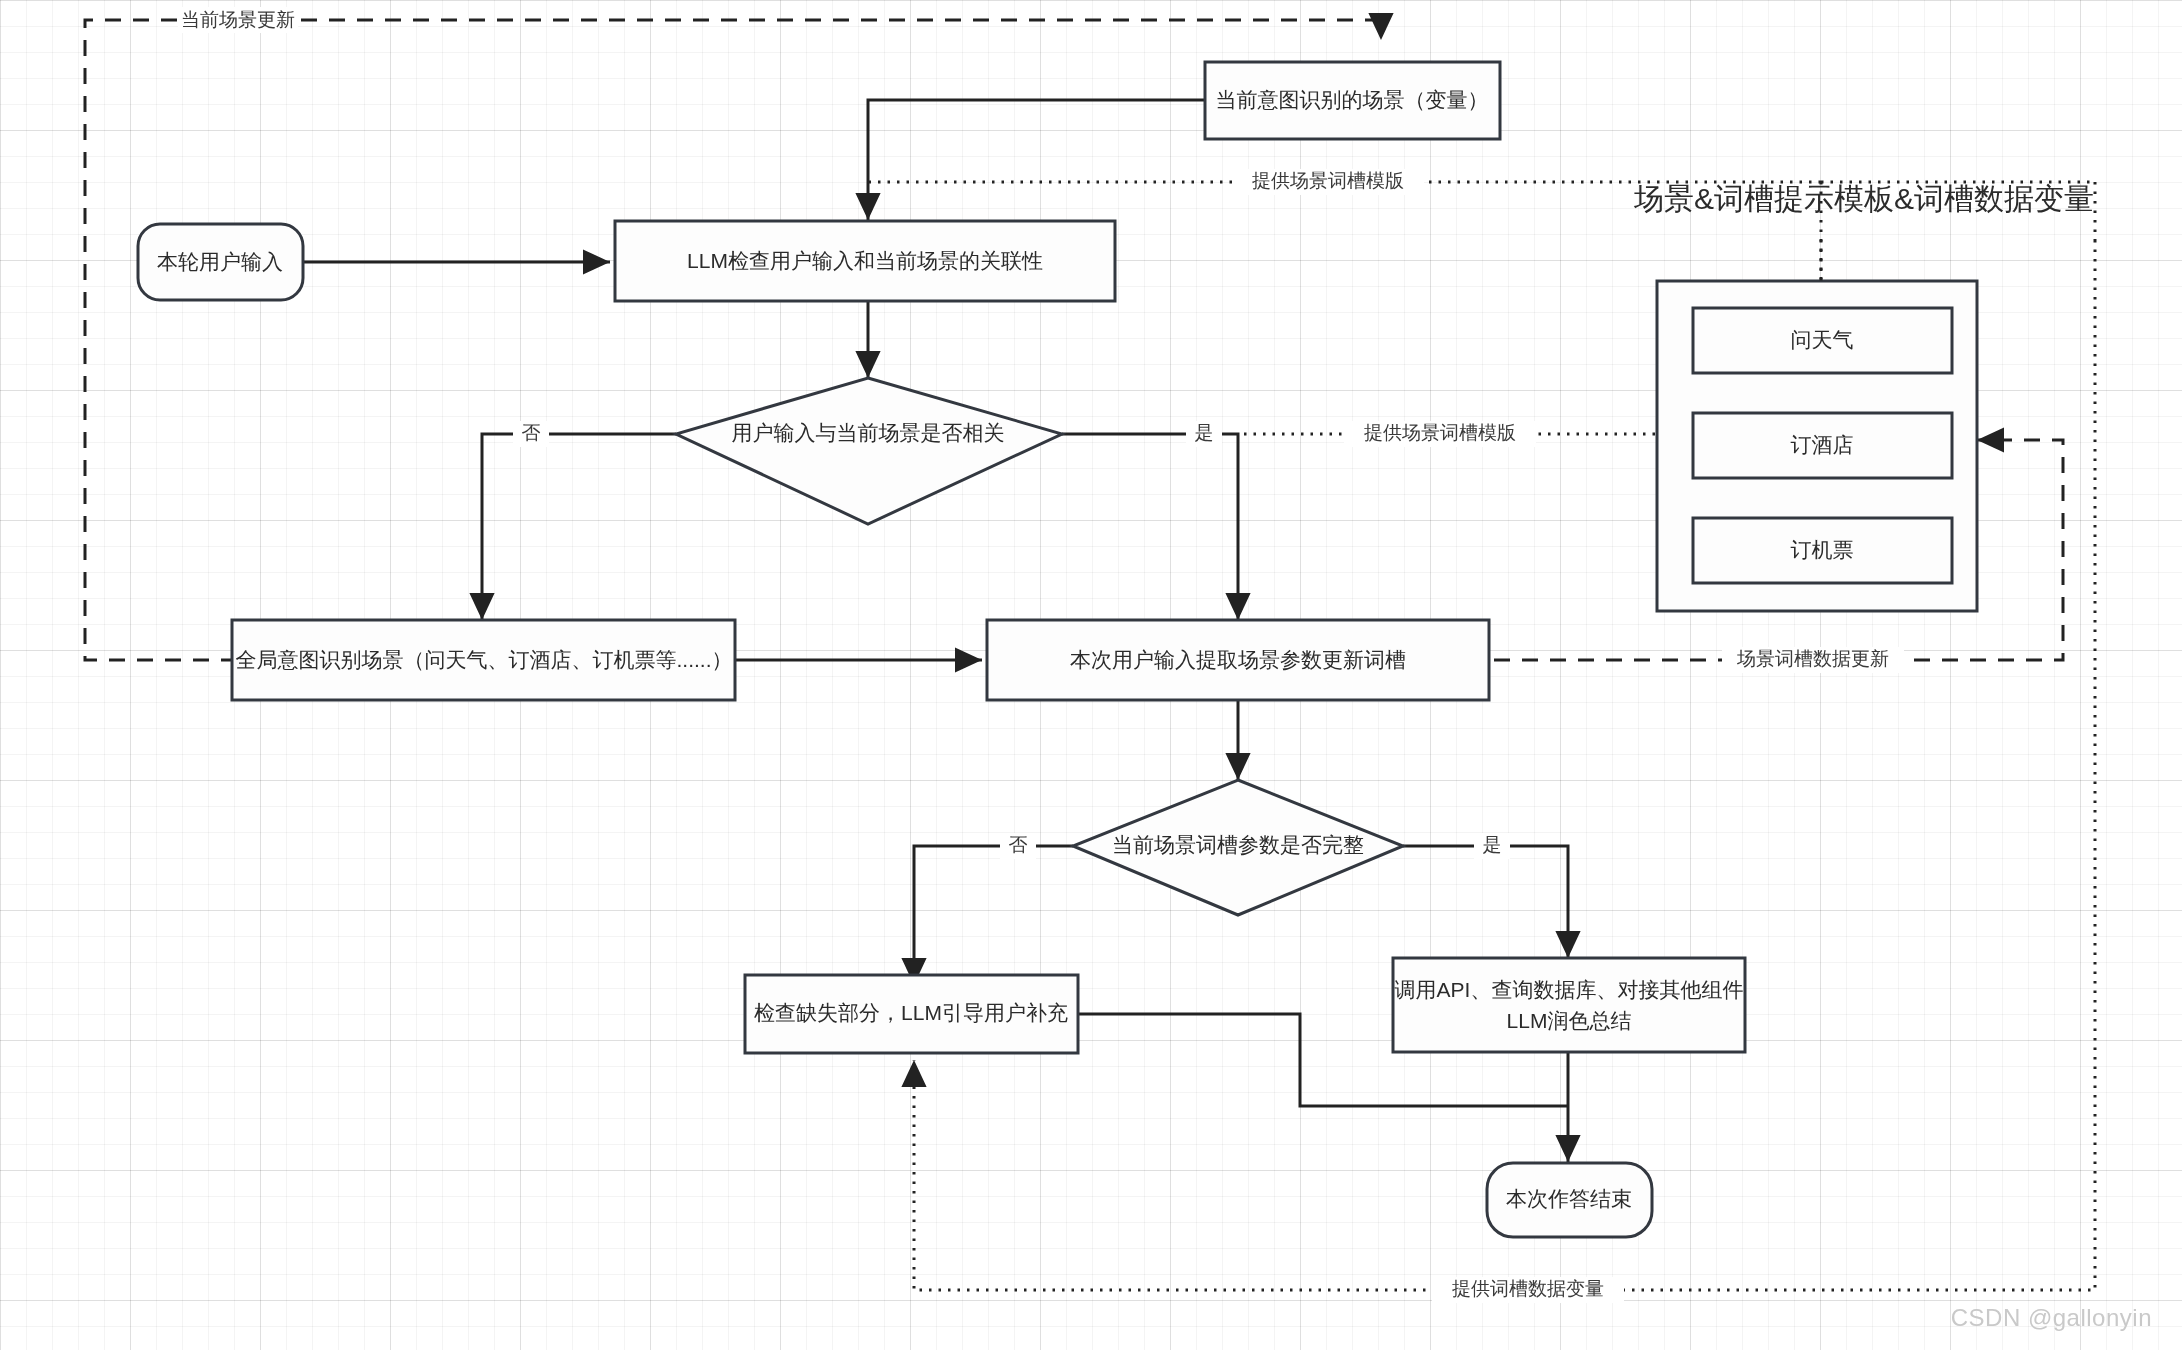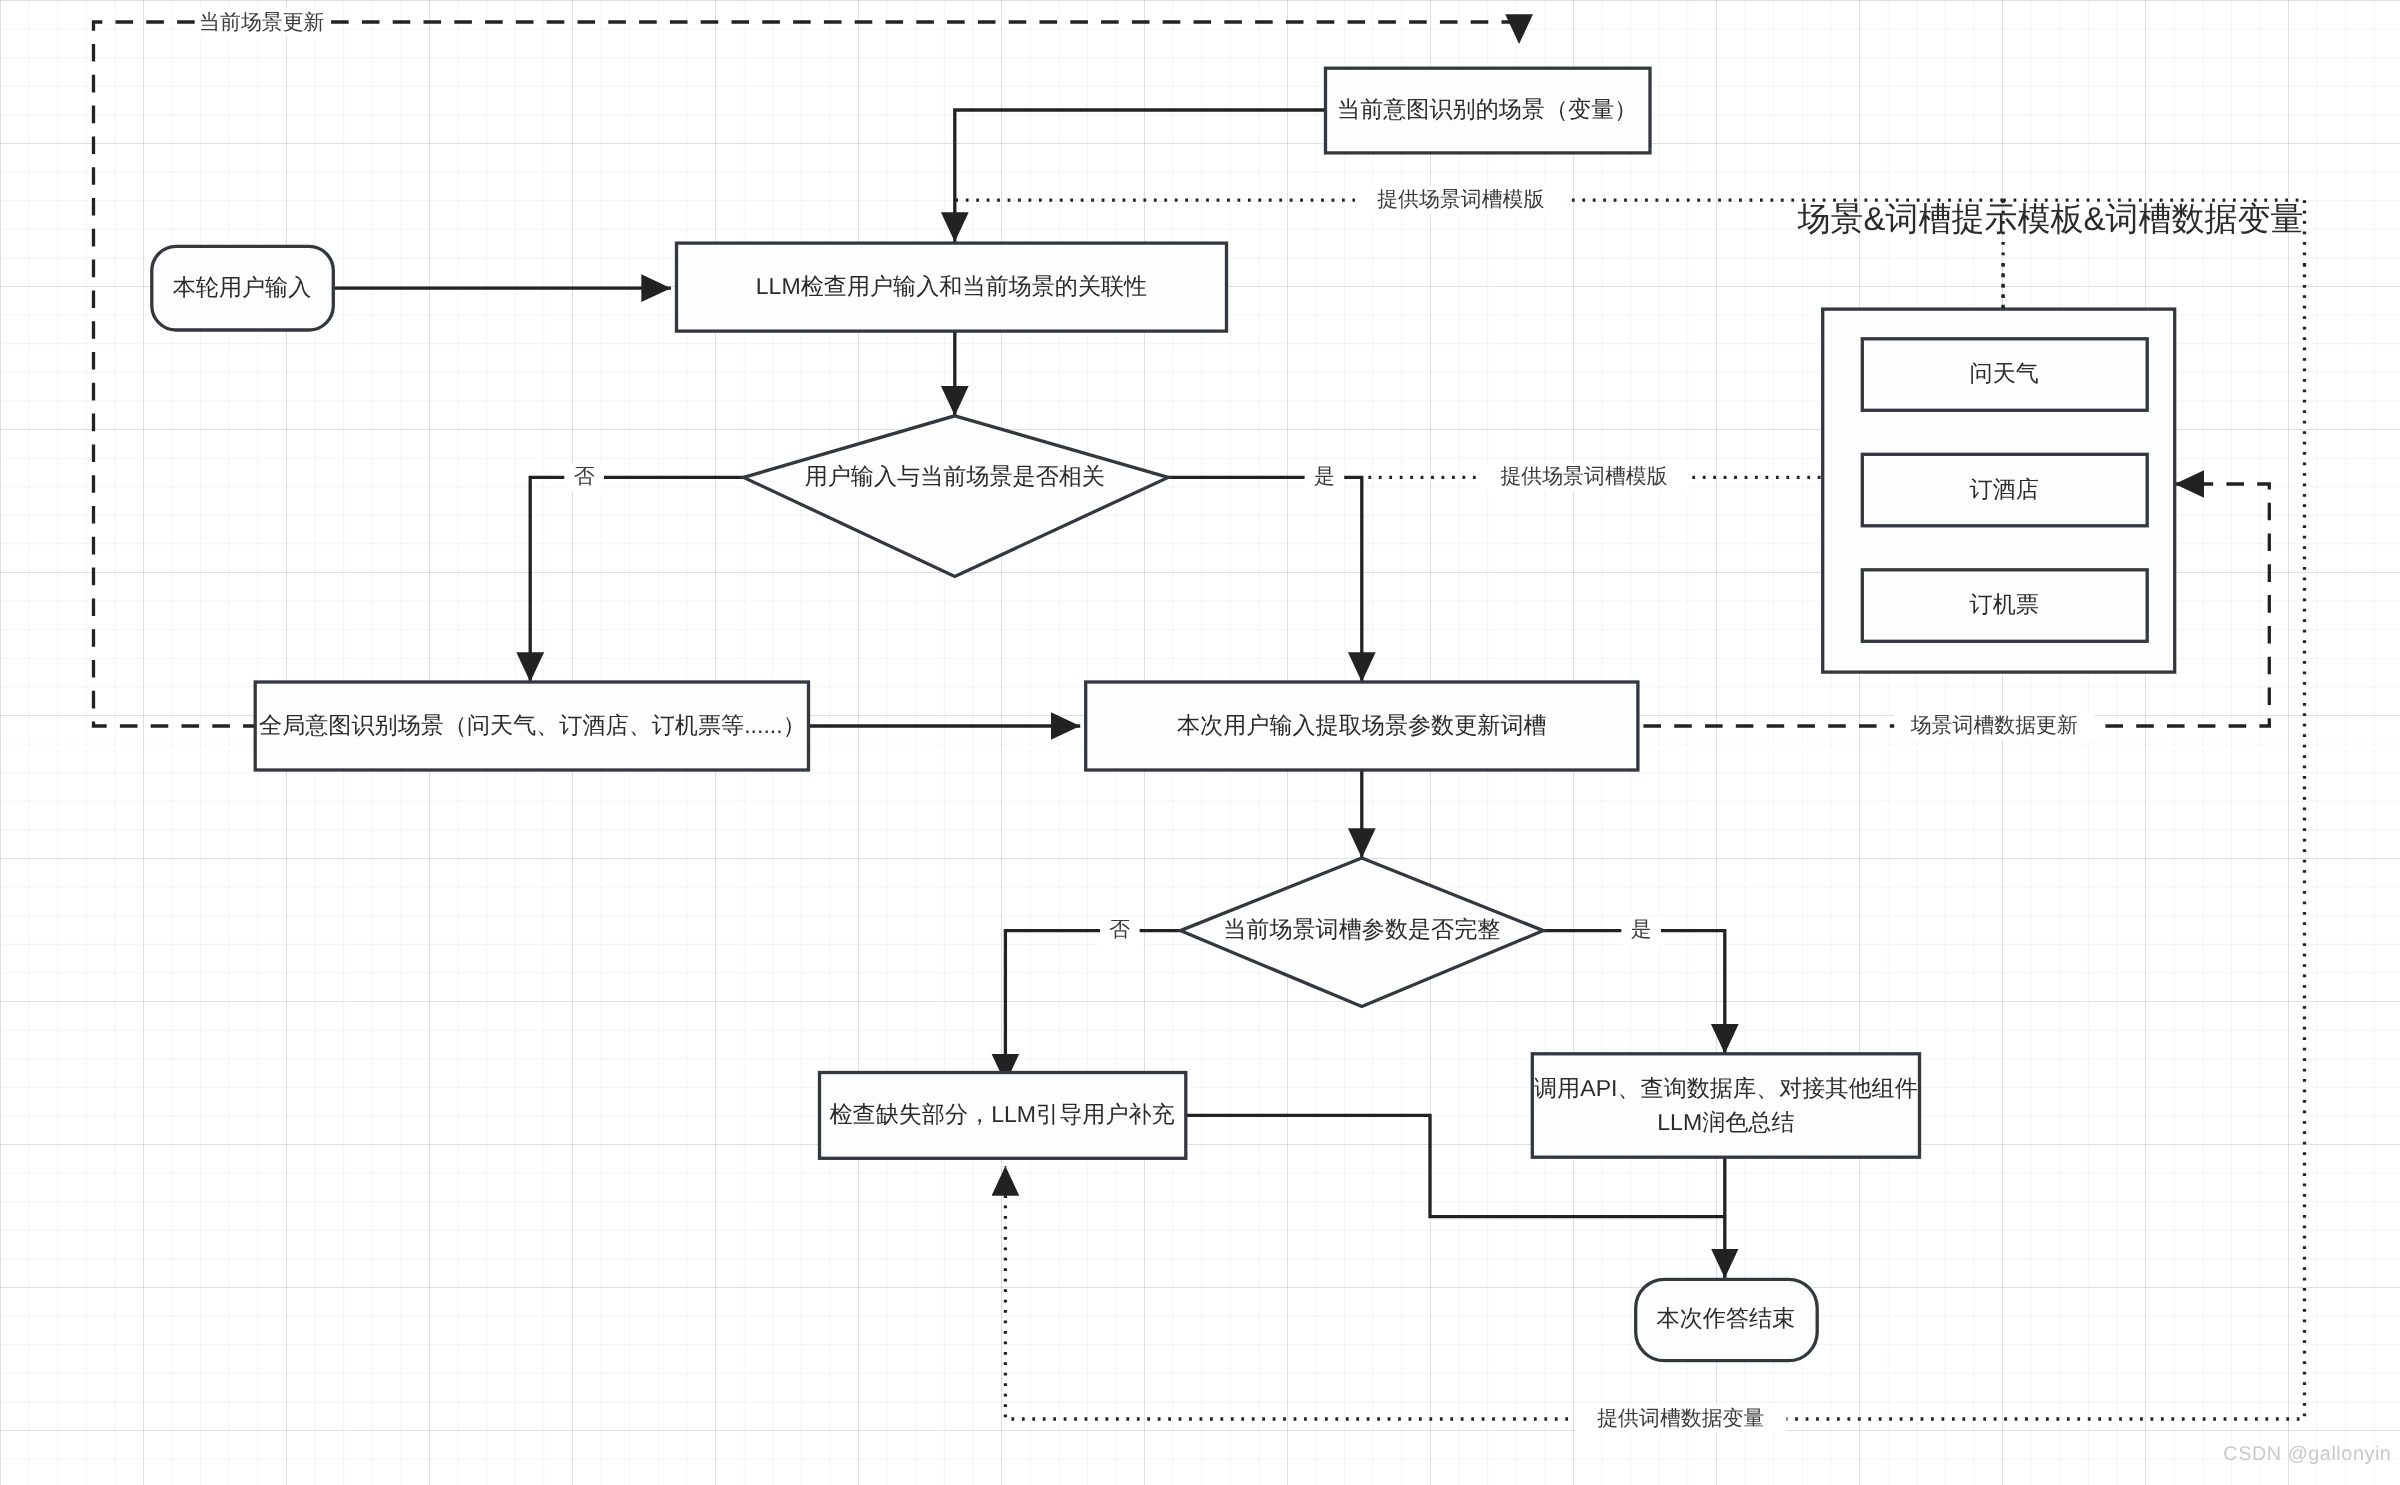--- a/index.html
+++ b/index.html
@@ -45,24 +45,24 @@
   }
   .panelTitle {
     font-family: "Liberation Sans", "DejaVu Sans", sans-serif;
     font-size: 30px;
     fill: #2b2b2b;
     text-anchor: middle;
     dominant-baseline: middle;
   }
   .watermark {
     position: absolute;
-    right: 8px;
+    right: 30px;
     bottom: 18px;
     font-family: "Liberation Sans", "DejaVu Sans", sans-serif;
-    font-size: 18px;
+    font-size: 24px;
     color: #c9c9c9;
     letter-spacing: 0.5px;
   }
   .shape {
     fill: #fdfdfd;
     stroke: #333840;
     stroke-width: 3;
   }
   .edge {
     fill: none;

